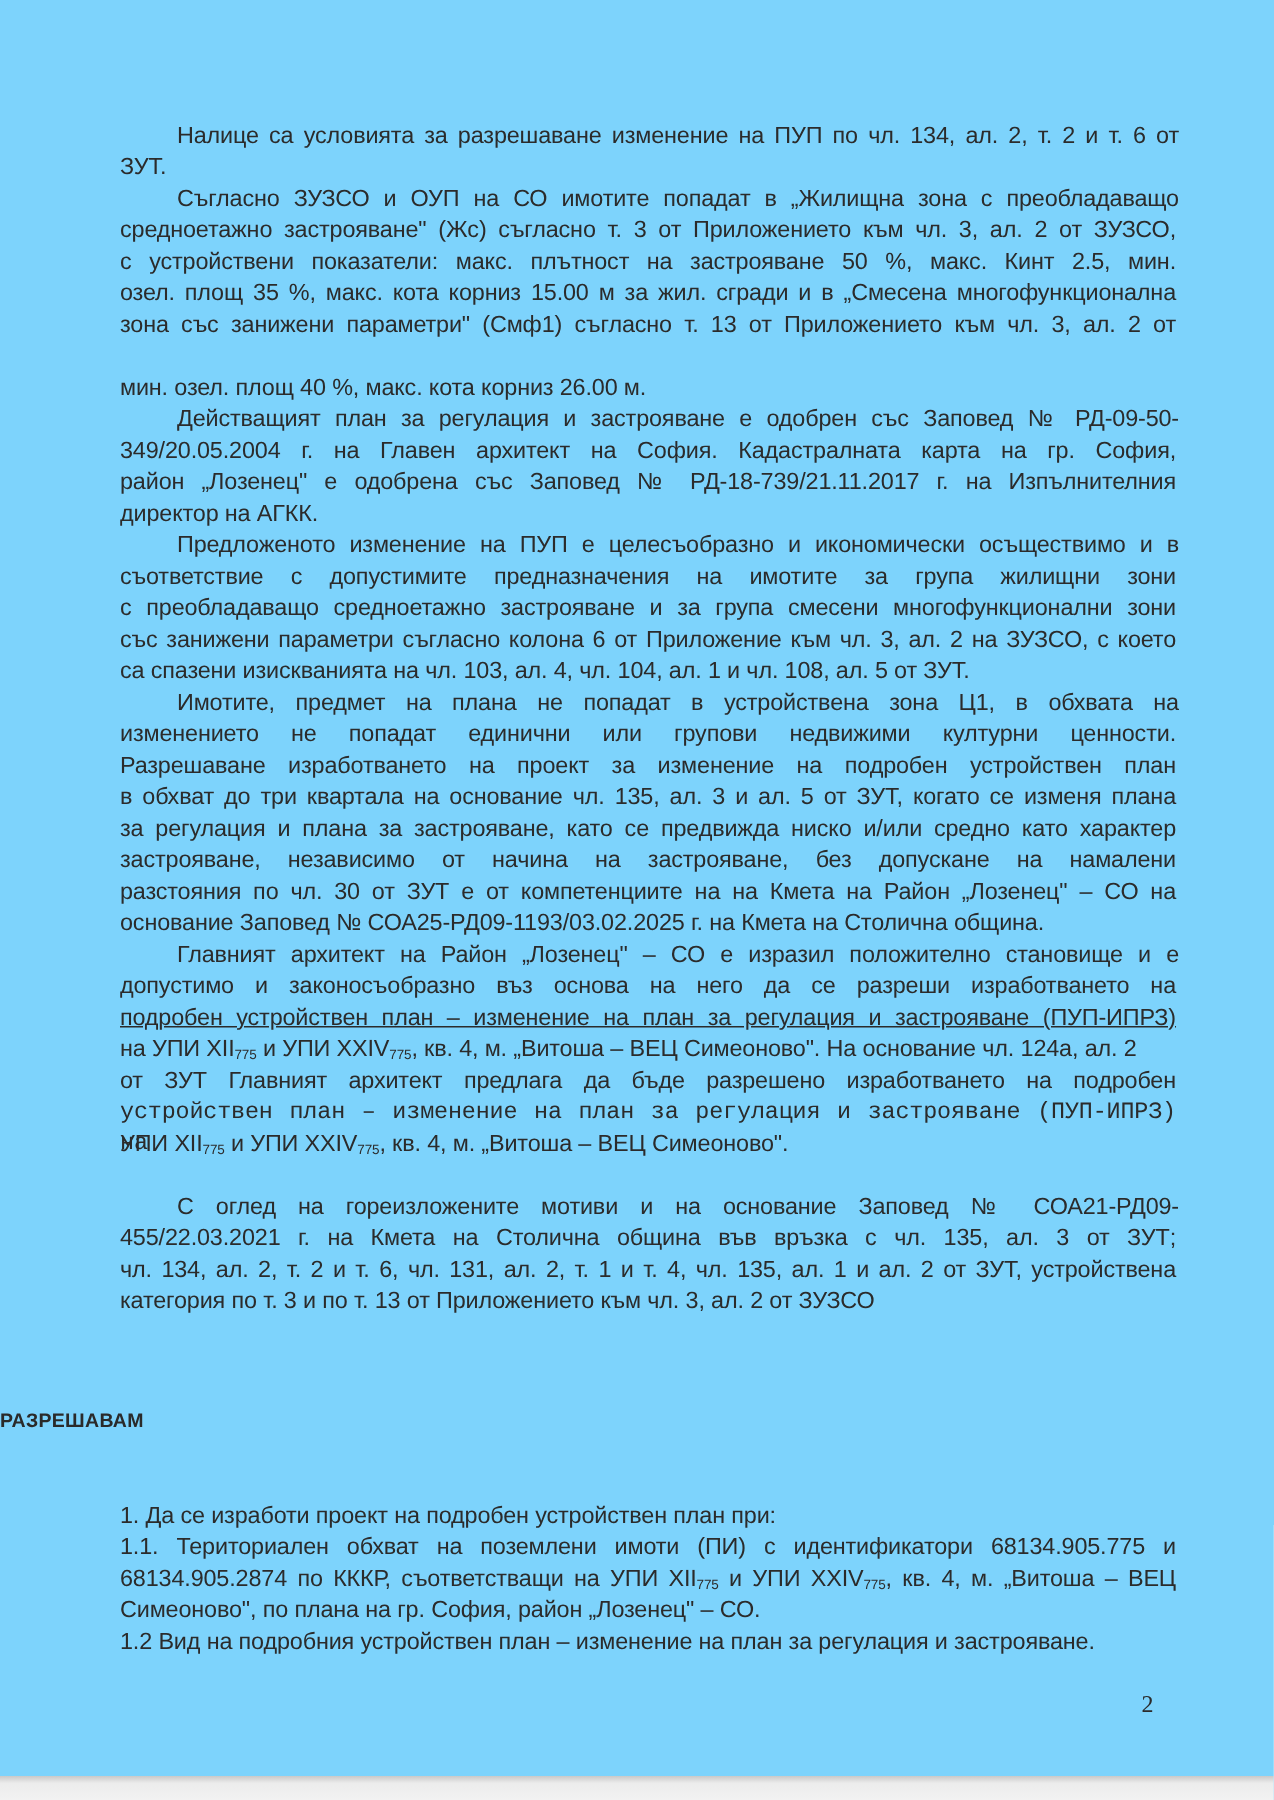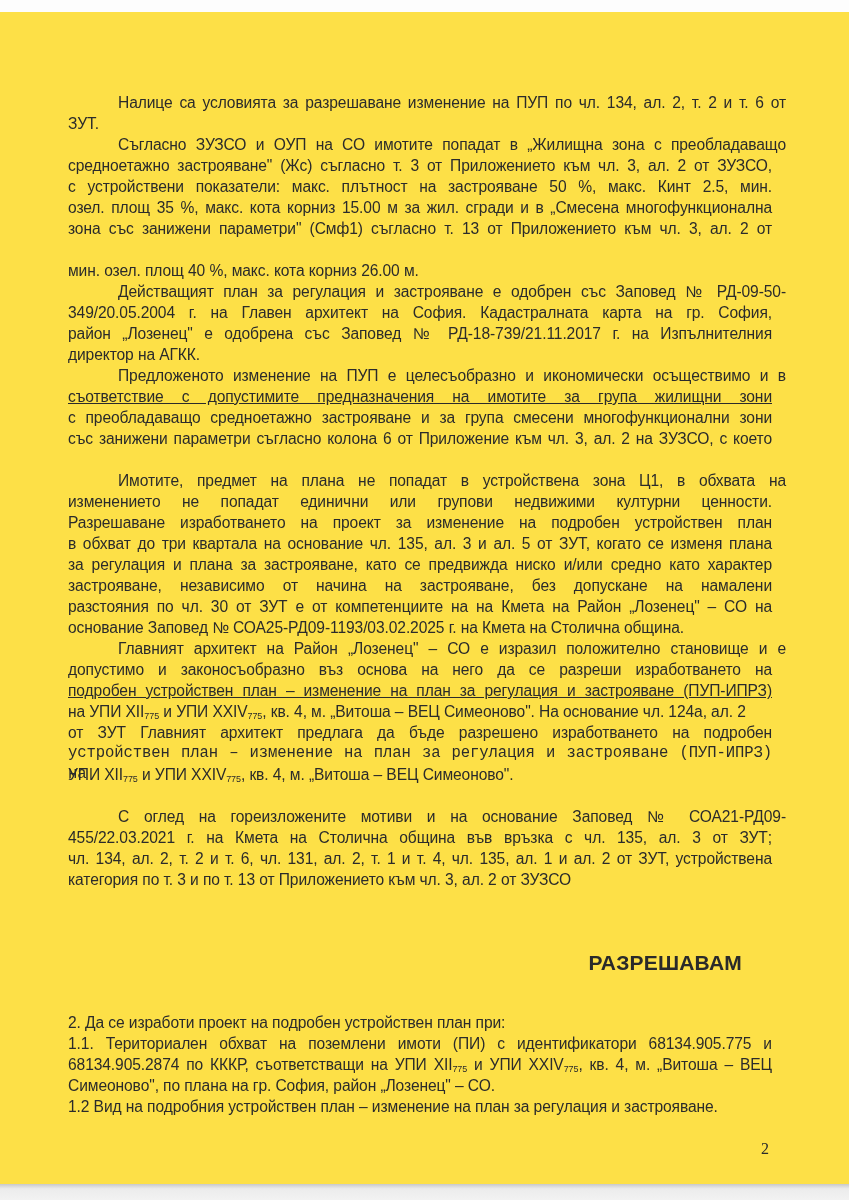--- a/index.html
+++ b/index.html
@@ -6,42 +6,41 @@
   body {
     width: 849px; height: 1200px;
     background: #fdfdfd;
     position: relative;
     overflow: hidden;
     font-family: "Liberation Sans", sans-serif;
     color: #2b2b2b;
   }
   .page {
     position: absolute; left: 0; top: 0; width: 849px; height: 1184px;
-    background: #fde047;
-    margin-top: 12px;
+    background: #7dd3fc;
   }
   .bottom-edge {
     position: absolute; left: 0; top: 1184px; width: 849px; height: 16px;
     background: linear-gradient(#c9c9c9, #ececec 30%, #f2f2f2);
   }
   .line {
     position: absolute;
-    left: 68px;
+    left: 80px;
     width: 704px;
     font-size: 15.6px;
     line-height: 21px;
     height: 21px;
     white-space: nowrap;
     letter-spacing: -0.1px;
   }
   .line.j { text-align: justify; text-align-last: justify; }
   .line.ind { left: 118px; width: 668px; }
   .heading {
     position: absolute; left: 0; width: 742px; top: 939px;
-    text-align: right; font-size: 21px; font-weight: bold;
+    text-align: left; font-size: 13px; font-weight: bold;
     color: #2a2a2a; letter-spacing: 0.2px;
   }
   .pagenum {
     position: absolute; left: 761px; top: 1128px;
     font-family: "Liberation Serif", serif; font-size: 16px; color: #2b2b2b;
   }
   sub { font-size: 9px; vertical-align: -2px; line-height: 0; }
 </style>
 </head>
 <body>
@@ -57,23 +56,24 @@
   <div class="line j" style="top: 185px; white-space: normal;">озел. площ 35 %, макс. кота корниз 15.00 м за жил. сгради и в „Смесена многофункционална</div>
   <div class="line j" style="top: 206px; white-space: normal;">зона със занижени параметри" (Смф1) съгласно т. 13 от Приложението към чл. 3, ал. 2 от</div>
   <div class="line" style="top:248px">мин. озел. площ 40 %, макс. кота корниз 26.00 м.</div>
 
   <div class="line j ind" style="top: 269px; white-space: normal;">Действащият план за регулация и застрояване е одобрен със Заповед № РД-09-50-</div>
   <div class="line j" style="top: 290px; white-space: normal;">349/20.05.2004 г. на Главен архитект на София. Кадастралната карта на гр. София,</div>
   <div class="line j" style="top: 311px; white-space: normal;">район „Лозенец" е одобрена със Заповед № РД-18-739/21.11.2017 г. на Изпълнителния</div>
   <div class="line" style="top:332px">директор на АГКК.</div>
 
   <div class="line j ind" style="top: 353px; white-space: normal;">Предложеното изменение на ПУП е целесъобразно и икономически осъществимо и в</div>
-  <div class="line j" style="top: 374px; white-space: normal; text-decoration: underline;">съответствие с допустимите предназначения на имотите за група жилищни зони</div>
+  <div class="line j" style="top: 374px; white-space: normal;">съответствие с допустимите предназначения на имотите за група жилищни зони</div>
   <div class="line j" style="top: 395px; white-space: normal;">с преобладаващо средноетажно застрояване и за група смесени многофункционални зони</div>
   <div class="line j" style="top: 416px; white-space: normal;">със занижени параметри съгласно колона 6 от Приложение към чл. 3, ал. 2 на ЗУЗСО, с което</div>
+  <div class="line" style="top:437px">са спазени изискванията на чл. 103, ал. 4, чл. 104, ал. 1 и чл. 108, ал. 5 от ЗУТ.</div>
 
   <div class="line j ind" style="top: 458px; white-space: normal;">Имотите, предмет на плана не попадат в устройствена зона Ц1, в обхвата на</div>
   <div class="line j" style="top: 479px; white-space: normal;">изменението не попадат единични или групови недвижими културни ценности.</div>
   <div class="line j" style="top: 500px; white-space: normal;">Разрешаване изработването на проект за изменение на подробен устройствен план</div>
   <div class="line j" style="top: 521px; white-space: normal;">в обхват до три квартала на основание чл. 135, ал. 3 и ал. 5 от ЗУТ, когато се изменя плана</div>
   <div class="line j" style="top: 542px; white-space: normal;">за регулация и плана за застрояване, като се предвижда ниско и/или средно като характер</div>
   <div class="line j" style="top: 563px; white-space: normal;">застрояване, независимо от начина на застрояване, без допускане на намалени</div>
   <div class="line j" style="top: 584px; white-space: normal;">разстояния по чл. 30 от ЗУТ е от компетенциите на на Кмета на Район „Лозенец" – СО на</div>
   <div class="line" style="top:605px">основание Заповед № СОА25-РД09-1193/03.02.2025 г.  на Кмета на Столична община.</div>
 
@@ -85,21 +85,21 @@
   <div class="line j" style="top: 731px; white-space: normal; font-family: Liberation Mono, monospace;">устройствен план – изменение на план за регулация и застрояване (ПУП-ИПРЗ) на</div>
   <div class="line" style="top:752px"><span>УПИ XII</span><sub>775</sub><span> и УПИ XXIV</span><sub>775</sub><span>, кв. 4, м. „Витоша – ВЕЦ Симеоново".</span></div>
 
   <div class="line j ind" style="top: 794px; white-space: normal;">С оглед на гореизложените мотиви и на основание Заповед № СОА21-РД09-</div>
   <div class="line j" style="top: 815px; white-space: normal;">455/22.03.2021 г. на Кмета на Столична община във връзка с чл. 135, ал. 3 от ЗУТ;</div>
   <div class="line j" style="top: 836px; white-space: normal;">чл. 134, ал. 2, т. 2 и т. 6, чл. 131, ал. 2, т. 1 и т. 4, чл. 135, ал. 1 и ал. 2 от ЗУТ, устройствена</div>
   <div class="line" style="top:857px">категория по т. 3 и по т. 13 от Приложението към чл. 3, ал. 2 от ЗУЗСО</div>
 
   <div class="heading">РАЗРЕШАВАМ</div>
 
-  <div class="line" style="top:1000px">2. Да се изработи проект на подробен устройствен план при:</div>
+  <div class="line" style="top:1000px">1. Да се изработи проект на подробен устройствен план при:</div>
   <div class="line j" style="top: 1021px; white-space: normal;">1.1. Териториален обхват на поземлени имоти (ПИ)  с идентификатори 68134.905.775 и</div>
   <div class="line j" style="top: 1042px; white-space: normal;"><span>68134.905.2874 по КККР, съответстващи на УПИ XII</span><sub>775</sub><span> и УПИ XXIV</span><sub>775</sub><span>, кв. 4, м. „Витоша – ВЕЦ</span></div>
   <div class="line" style="top:1063px">Симеоново", по плана на гр. София, район „Лозенец" – СО.</div>
   <div class="line" style="top:1084px">1.2 Вид на подробния устройствен план – изменение на план за регулация и застрояване.</div>
 
   <div class="pagenum">2</div>
 </div>
 <div class="bottom-edge"></div>
 
 </body></html>

